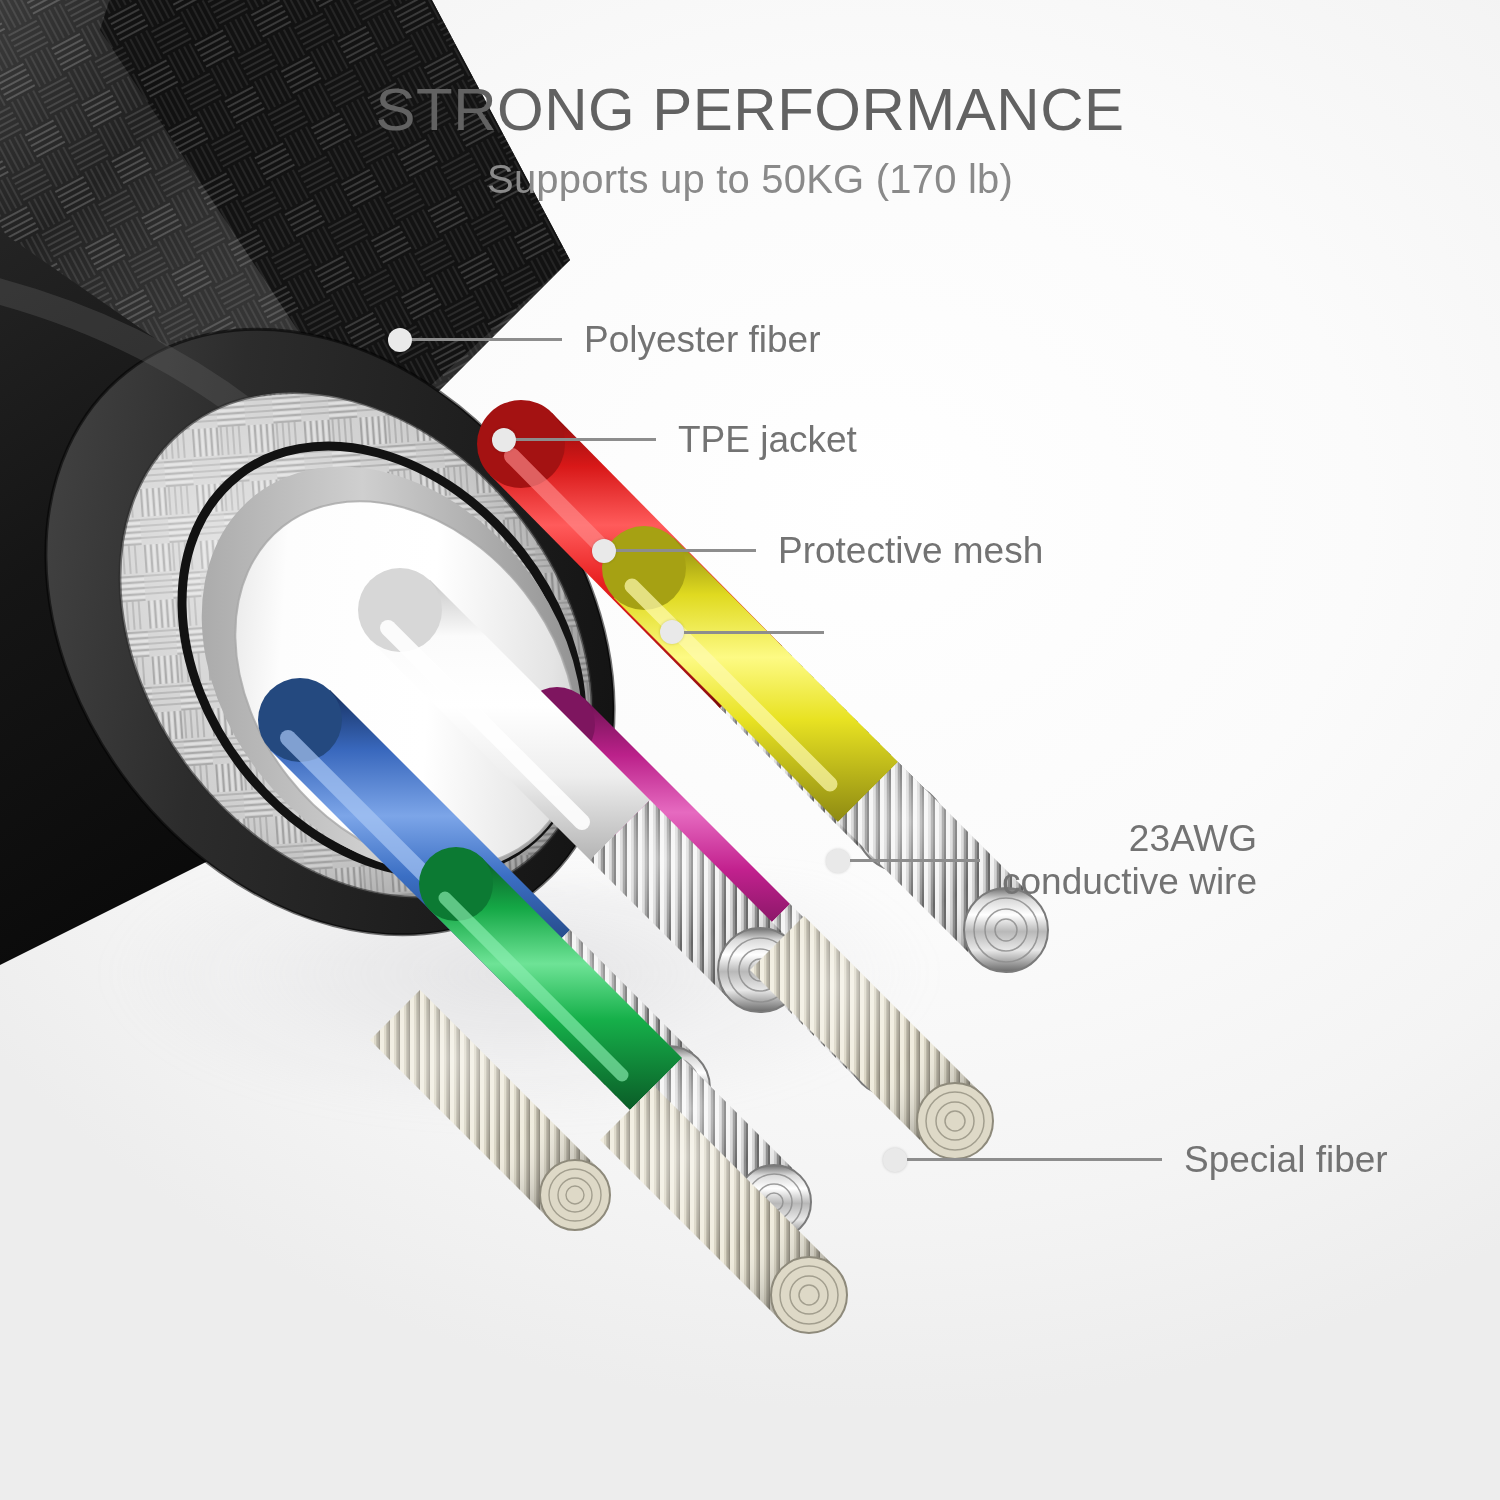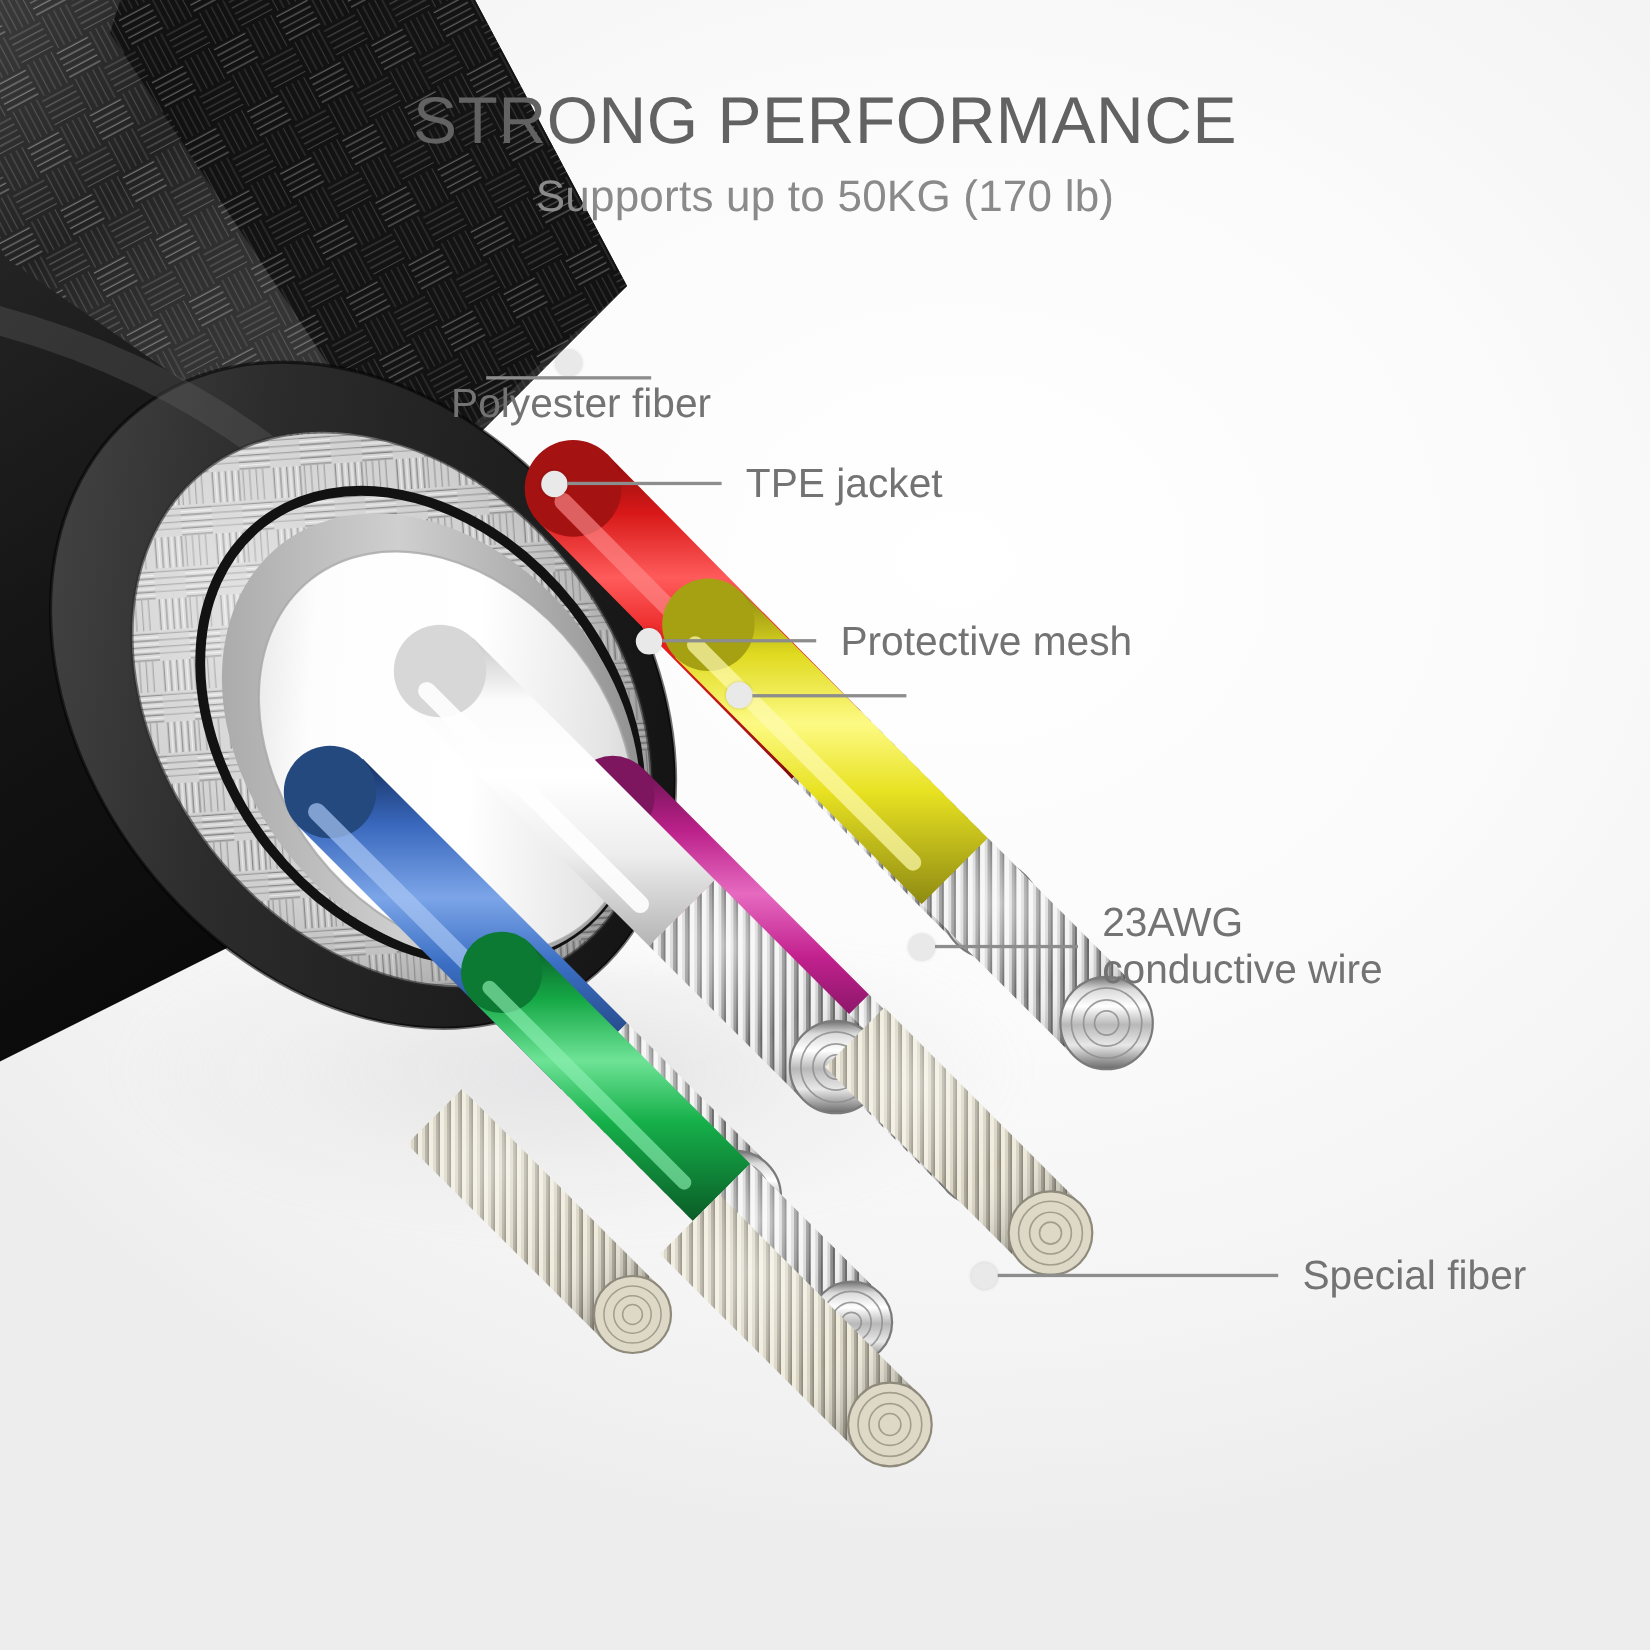--- a/index.html
+++ b/index.html
@@ -433,43 +433,43 @@
       </g>
     </svg>
   </div>
 
   <div class="title-block">
     <h1 class="main-title">STRONG PERFORMANCE</h1>
     <p class="sub-title">Supports up to 50KG (170 lb)</p>
   </div>
 
   <div id="callout-layer">
-      <div class="callout" style="left: 388px; top: 318px; flex-direction: column;">
+      <div class="callout" style="left: 388px; top: 318px;">
         <span class="callout-dot"></span>
         <span class="callout-line" style="width: 150px;"></span>
         <span class="callout-text">Polyester fiber</span>
       </div>
       <div class="callout" style="left: 492px; top: 418px;">
         <span class="callout-dot"></span>
         <span class="callout-line" style="width: 140px;"></span>
         <span class="callout-text">TPE jacket</span>
       </div>
-      <div class="callout" style="left: 578px; top: 529px; margin-top: 32px;">
+      <div class="callout" style="left: 592px; top: 529px;">
         <span class="callout-dot"></span>
         <span class="callout-line" style="width: 140px;"></span>
         <span class="callout-text">Protective mesh</span>
       </div>
       <div class="callout" style="left: 660px; top: 620px;">
         <span class="callout-dot"></span>
         <span class="callout-line" style="width: 140px;"></span>
       </div>
       <div class="callout two-line" style="left: 826px; top: 818px;">
         <span class="callout-dot"></span>
         <span class="callout-line" style="width: 130px;"></span>
-        <span class="callout-text" style="margin-top: 0px; transform: translateY(0px);">23AWG
+        <span class="callout-text" style="margin-top: 0px; transform: translateY(0px); text-align: right;">23AWG
 conductive wire</span>
       </div>
       <div class="callout" style="left: 883px; top: 1138px; text-align: center;">
         <span class="callout-dot"></span>
         <span class="callout-line" style="width: 255px;"></span>
         <span class="callout-text">Special fiber</span>
       </div>
     </div>
 
 </div>

